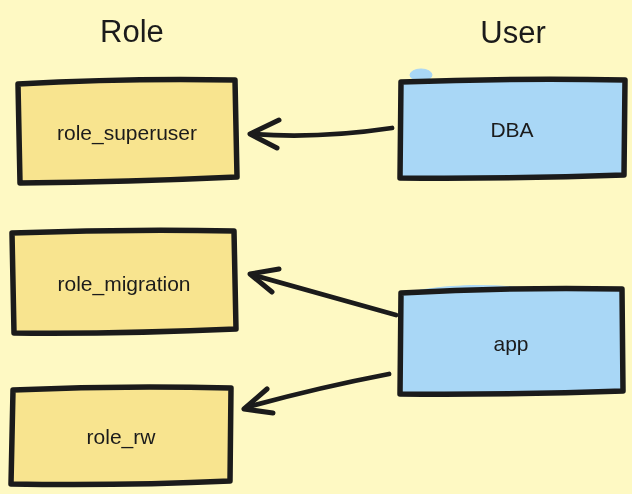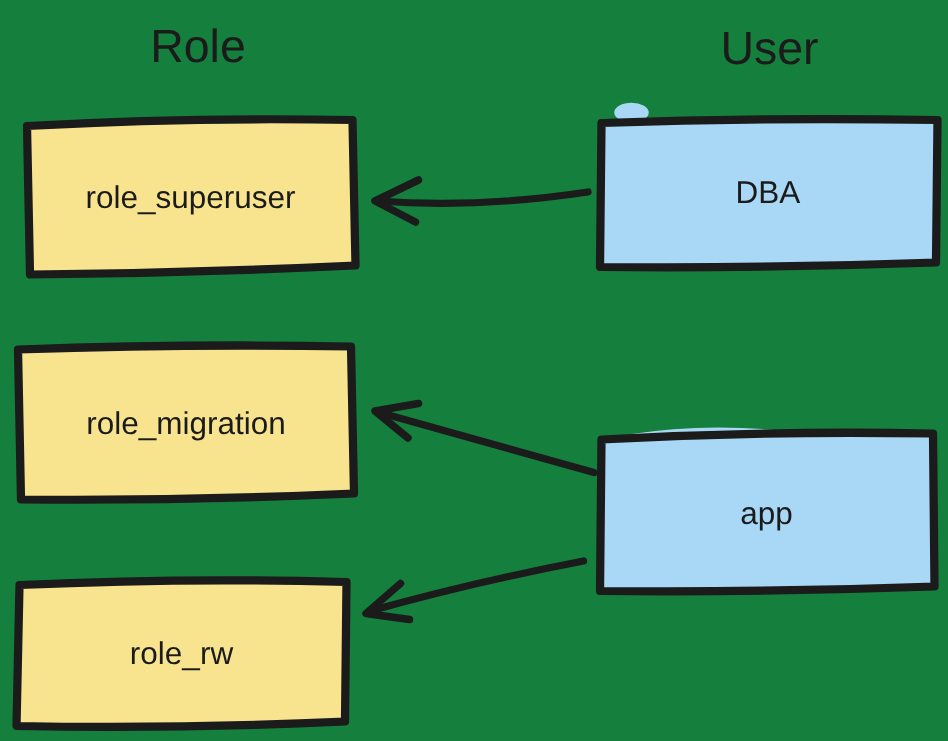--- a/index.html
+++ b/index.html
@@ -4,21 +4,21 @@
 <style>
   html, body {
     margin: 0;
     padding: 0;
     background: #FFFFFF;
   }
   .canvas {
     position: relative;
     width: 632px;
     height: 494px;
-    background: #15803d;
+    background: #fef9c3;
     overflow: hidden;
     font-family: "Liberation Sans", sans-serif;
   }
   svg { display: block; }
   .node-box {
     stroke: #1B1B1B;
     stroke-width: 5.5;
     stroke-linejoin: round;
     stroke-linecap: round;
   }

